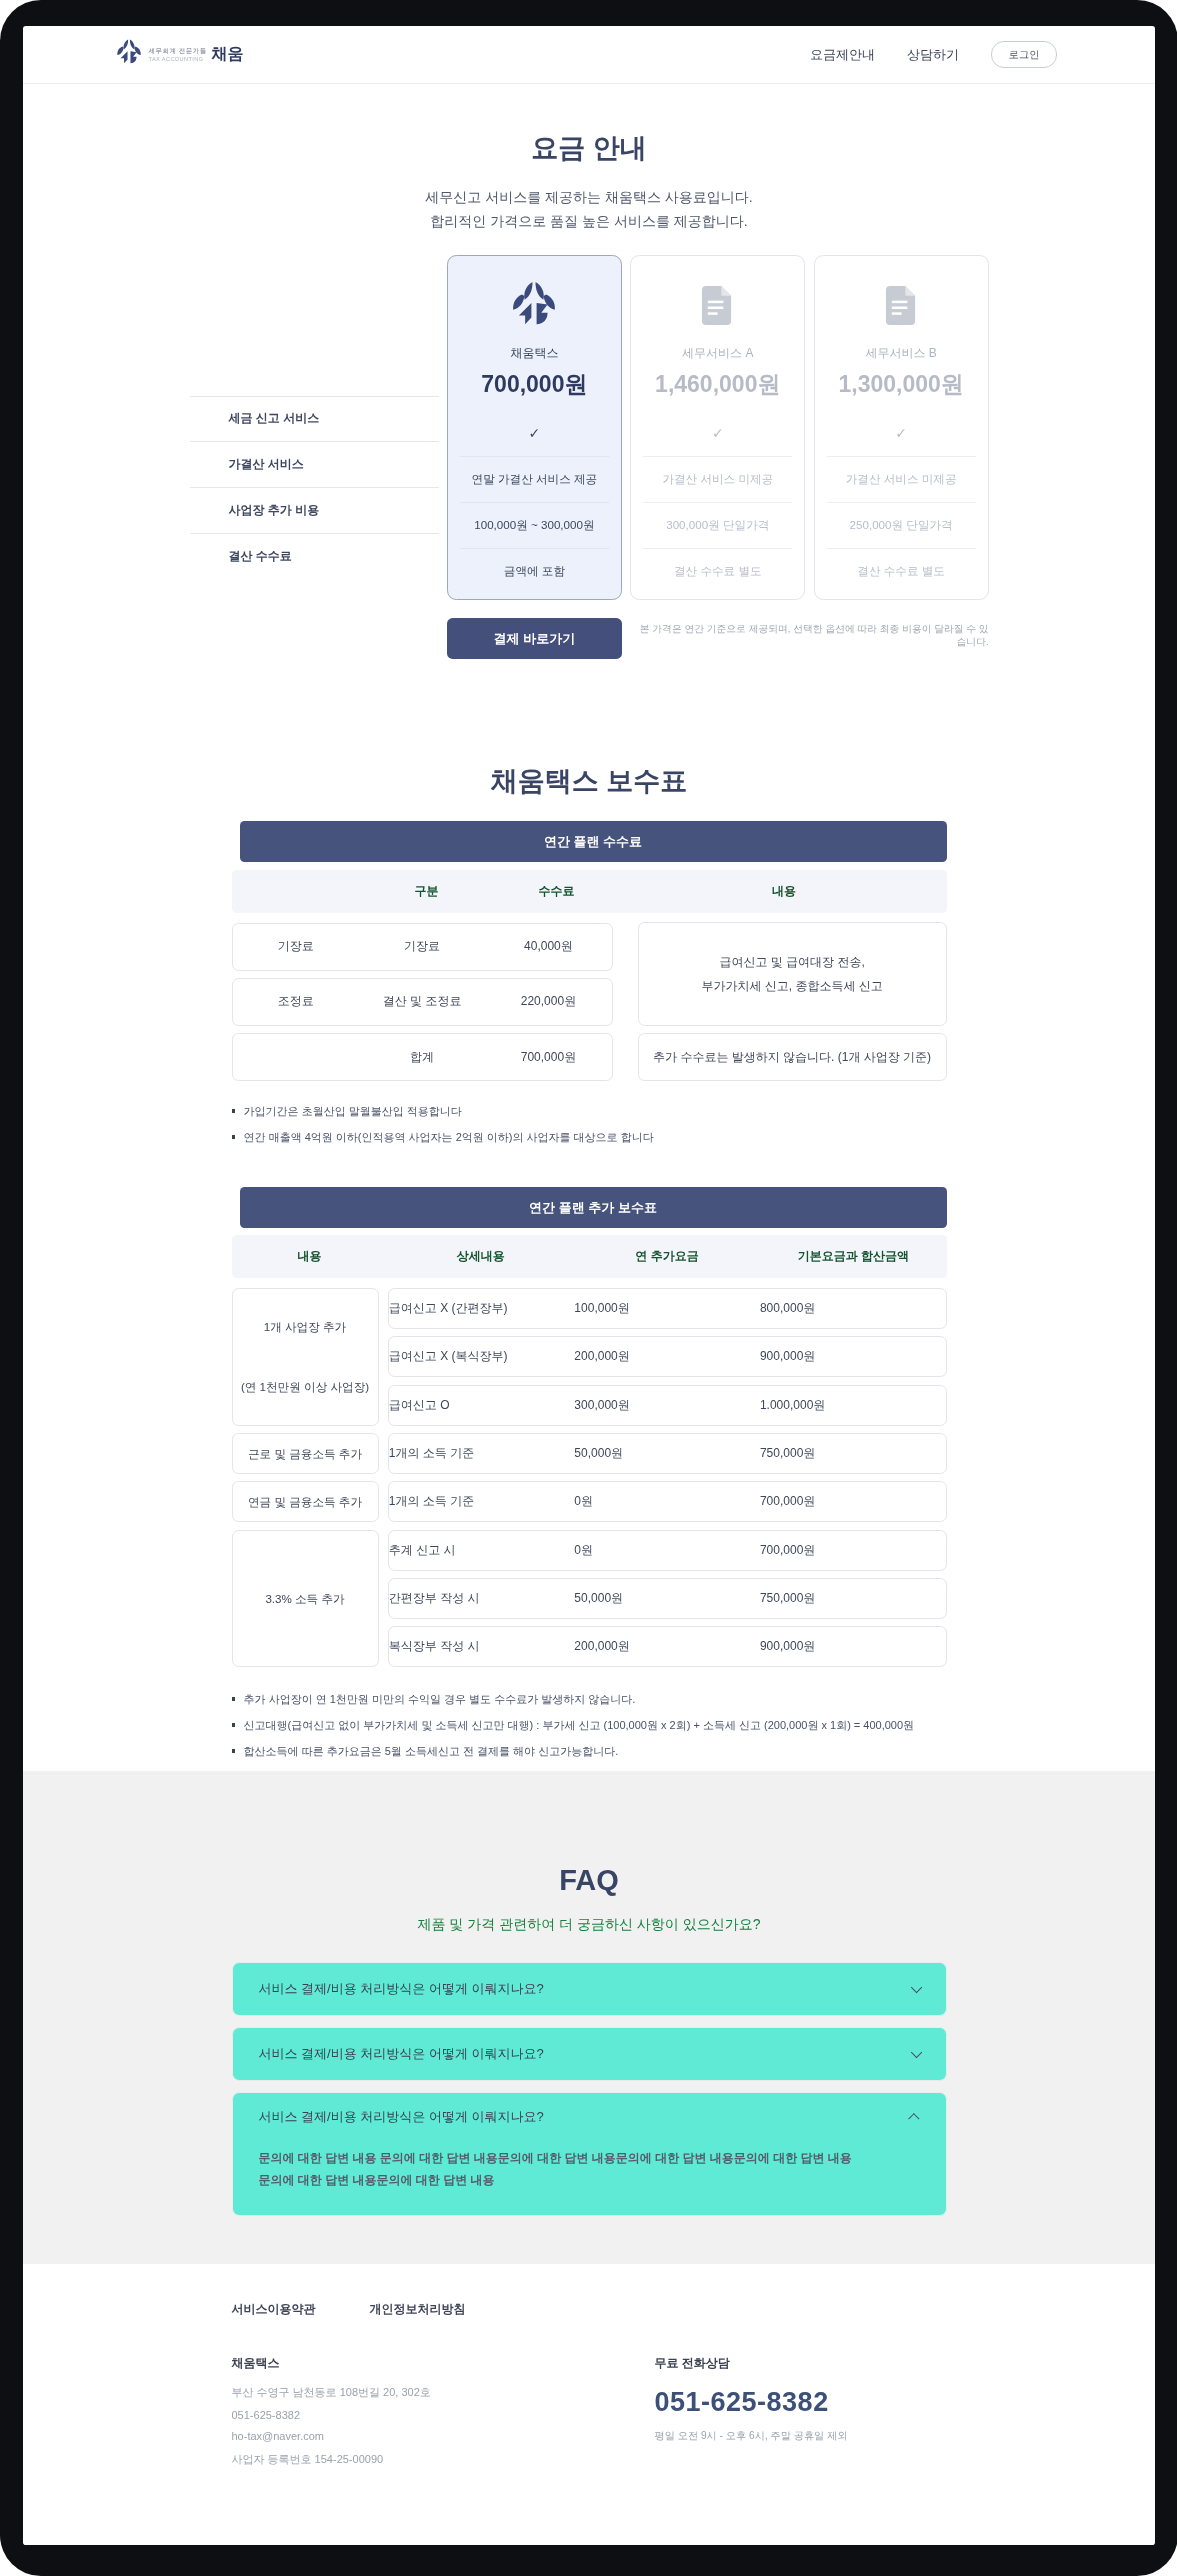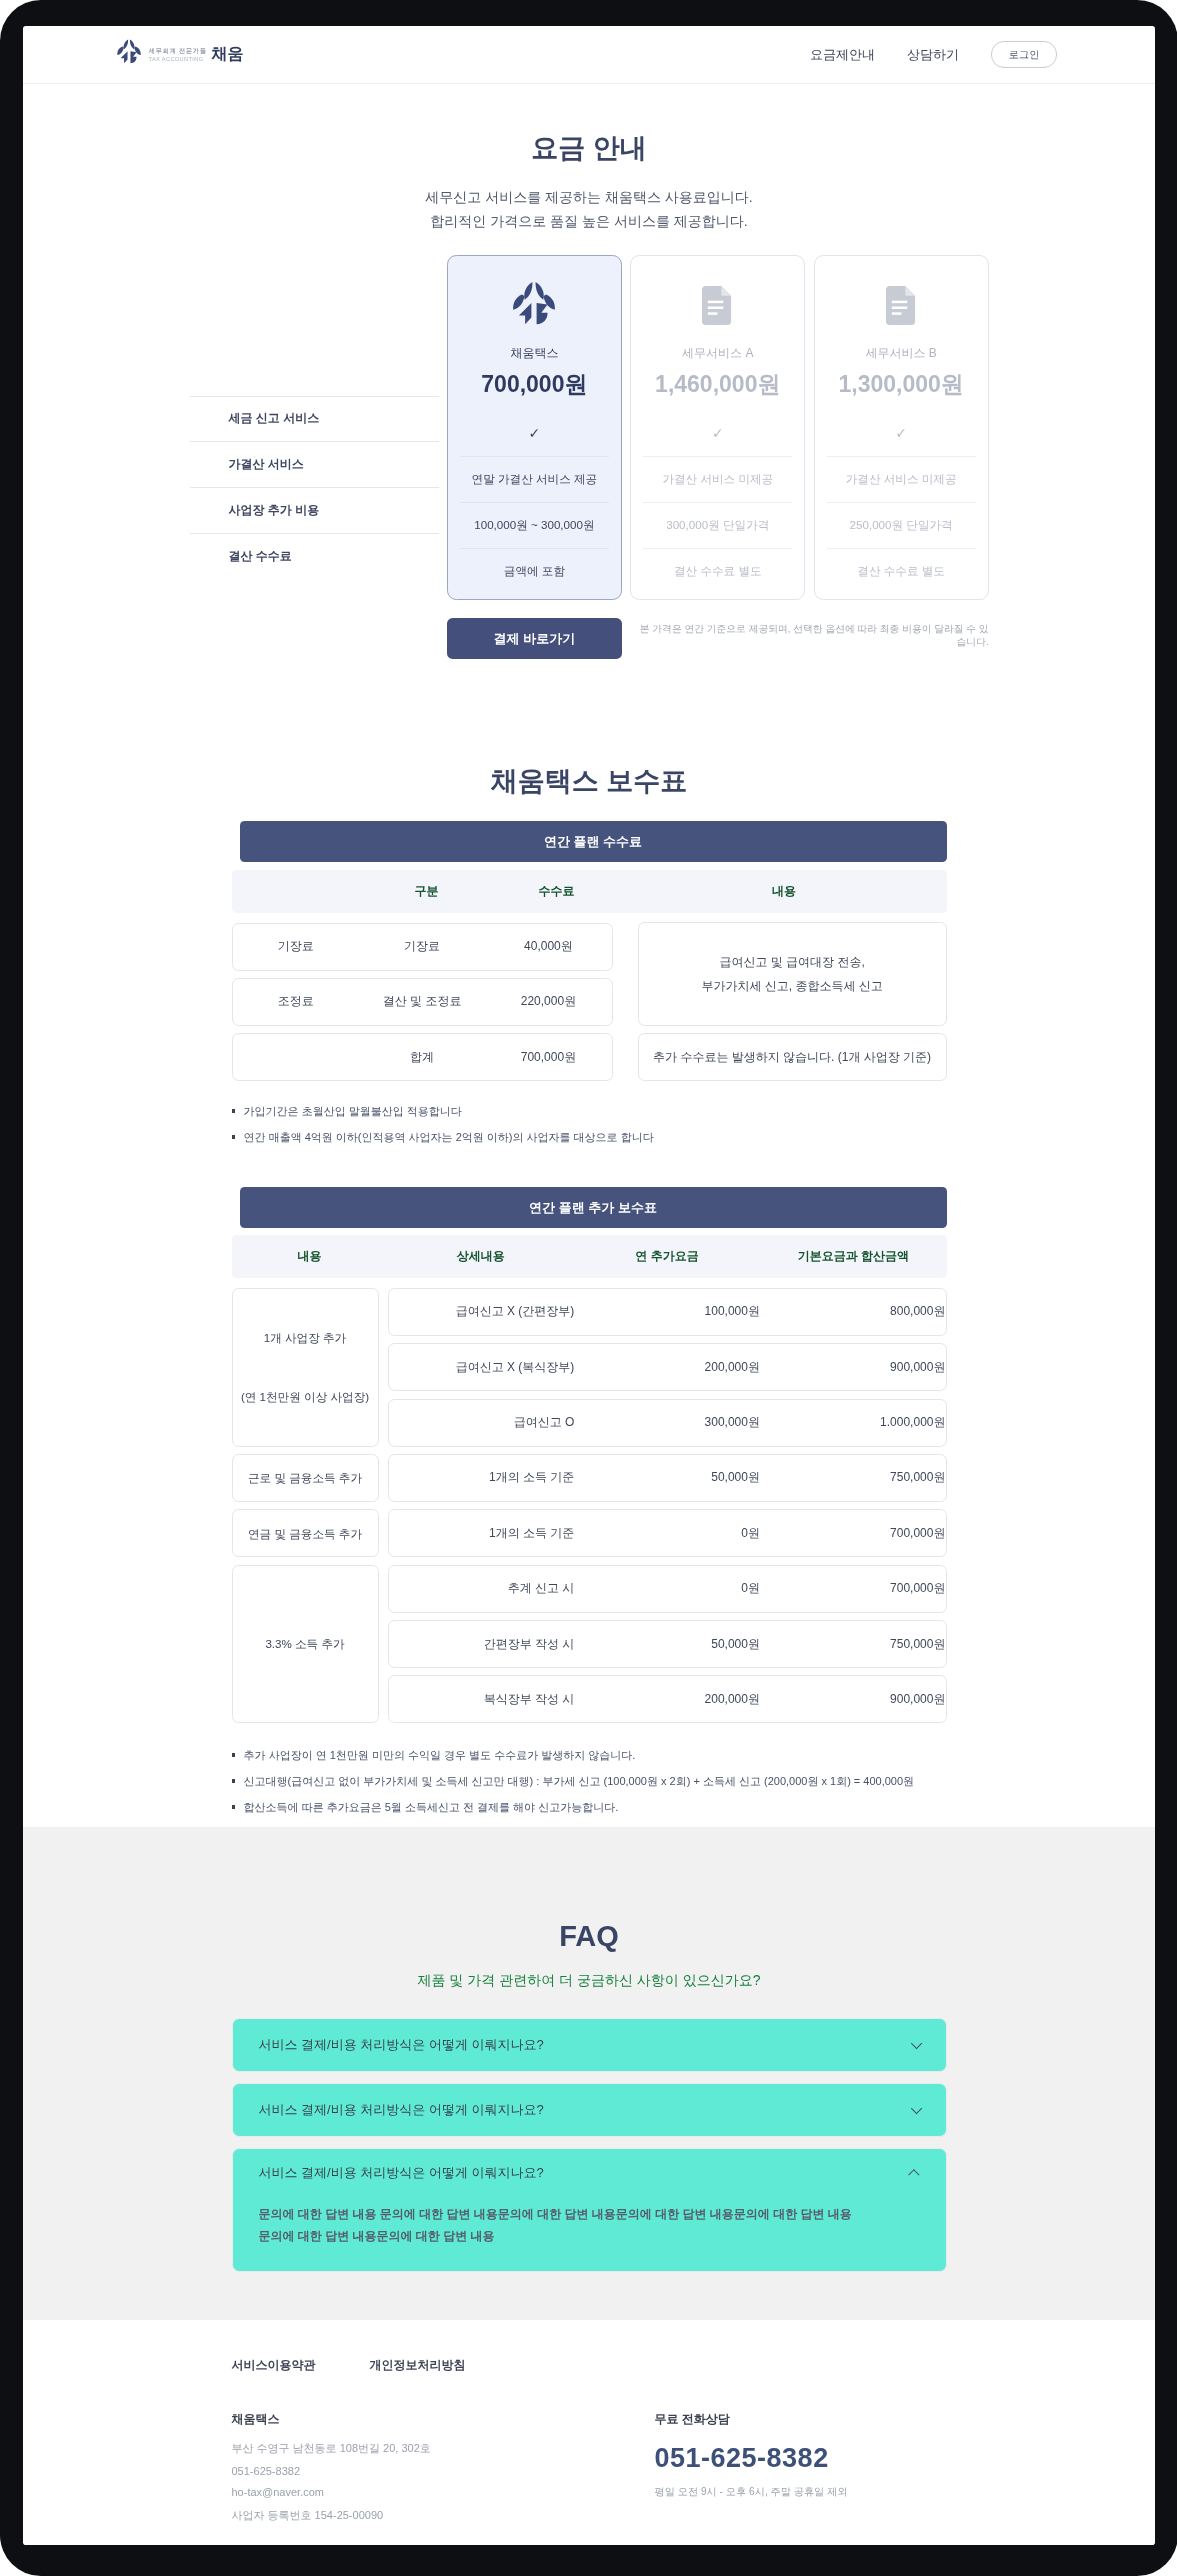--- a/index.html
+++ b/index.html
@@ -64,21 +64,21 @@
   .notes { margin-top: 16.7px; }
   .note { display: flex; align-items: center; gap: 8.4px; font-size: 11px; color: #49516a; height: 26px; }
   .bullet { width: 3.7px; height: 3.7px; background: #3a4152; flex: none; }
 
   .x-head .c0 { width: 156px; }
   .x-head .c1, .x-head .c2, .x-head .c3 { flex: 1; }
   .x-body { margin-top: 9.3px; display: flex; flex-direction: column; gap: 7.4px; }
   .x-group { display: flex; gap: 9.3px; }
   .x-group-label { width: 147px; flex: none; border: 0.9px solid #e3e5eb; border-radius: 6.5px; display: flex; flex-direction: column; align-items: center; justify-content: center; font-size: 11.6px; color: #3f4659; text-align: center; line-height: 19.5px; gap: 40px; }
   .x-rows { flex: 1; display: flex; flex-direction: column; gap: 7.4px; }
-  .x-row { height: 48px; border: 0.9px solid #e3e5eb; border-radius: 6.5px; display: grid; grid-template-columns: 1fr 1fr 1fr; align-items: center; text-align: right; font-size: 12px; color: #3f4659; }
+  .x-row { height: 41px; border: 0.9px solid #e3e5eb; border-radius: 6.5px; display: grid; grid-template-columns: 1fr 1fr 1fr; align-items: center; text-align: left; font-size: 12px; color: #3f4659; }
 
   
   .faq { background: #f1f1f2; margin-top: 7.4px; padding: 93px 0 37px; }
   .faq-title { text-align: center; font-size: 29px; font-weight: bold; color: #3a4566; }
   .faq-sub { text-align: center; margin-top: 18.6px; font-size: 14px; color: #15803d; }
   .faq-items { width: 715px; margin: 28px auto 0; }
   .faq-item { background: #5eead4; border-radius: 7.4px; margin-bottom: 11px; border: 0.9px solid #ebebec; }
   .faq-q { height: 52px; display: flex; align-items: center; justify-content: space-between; padding: 0 26px; font-size: 13px; color: #3a4151; cursor: pointer; }
   .faq-item.open .faq-q { height: 48px; }
   .faq-a { padding: 5.6px 26px 24px; font-size: 12px; color: #555c6b; line-height: 22px; font-weight: bold; }

